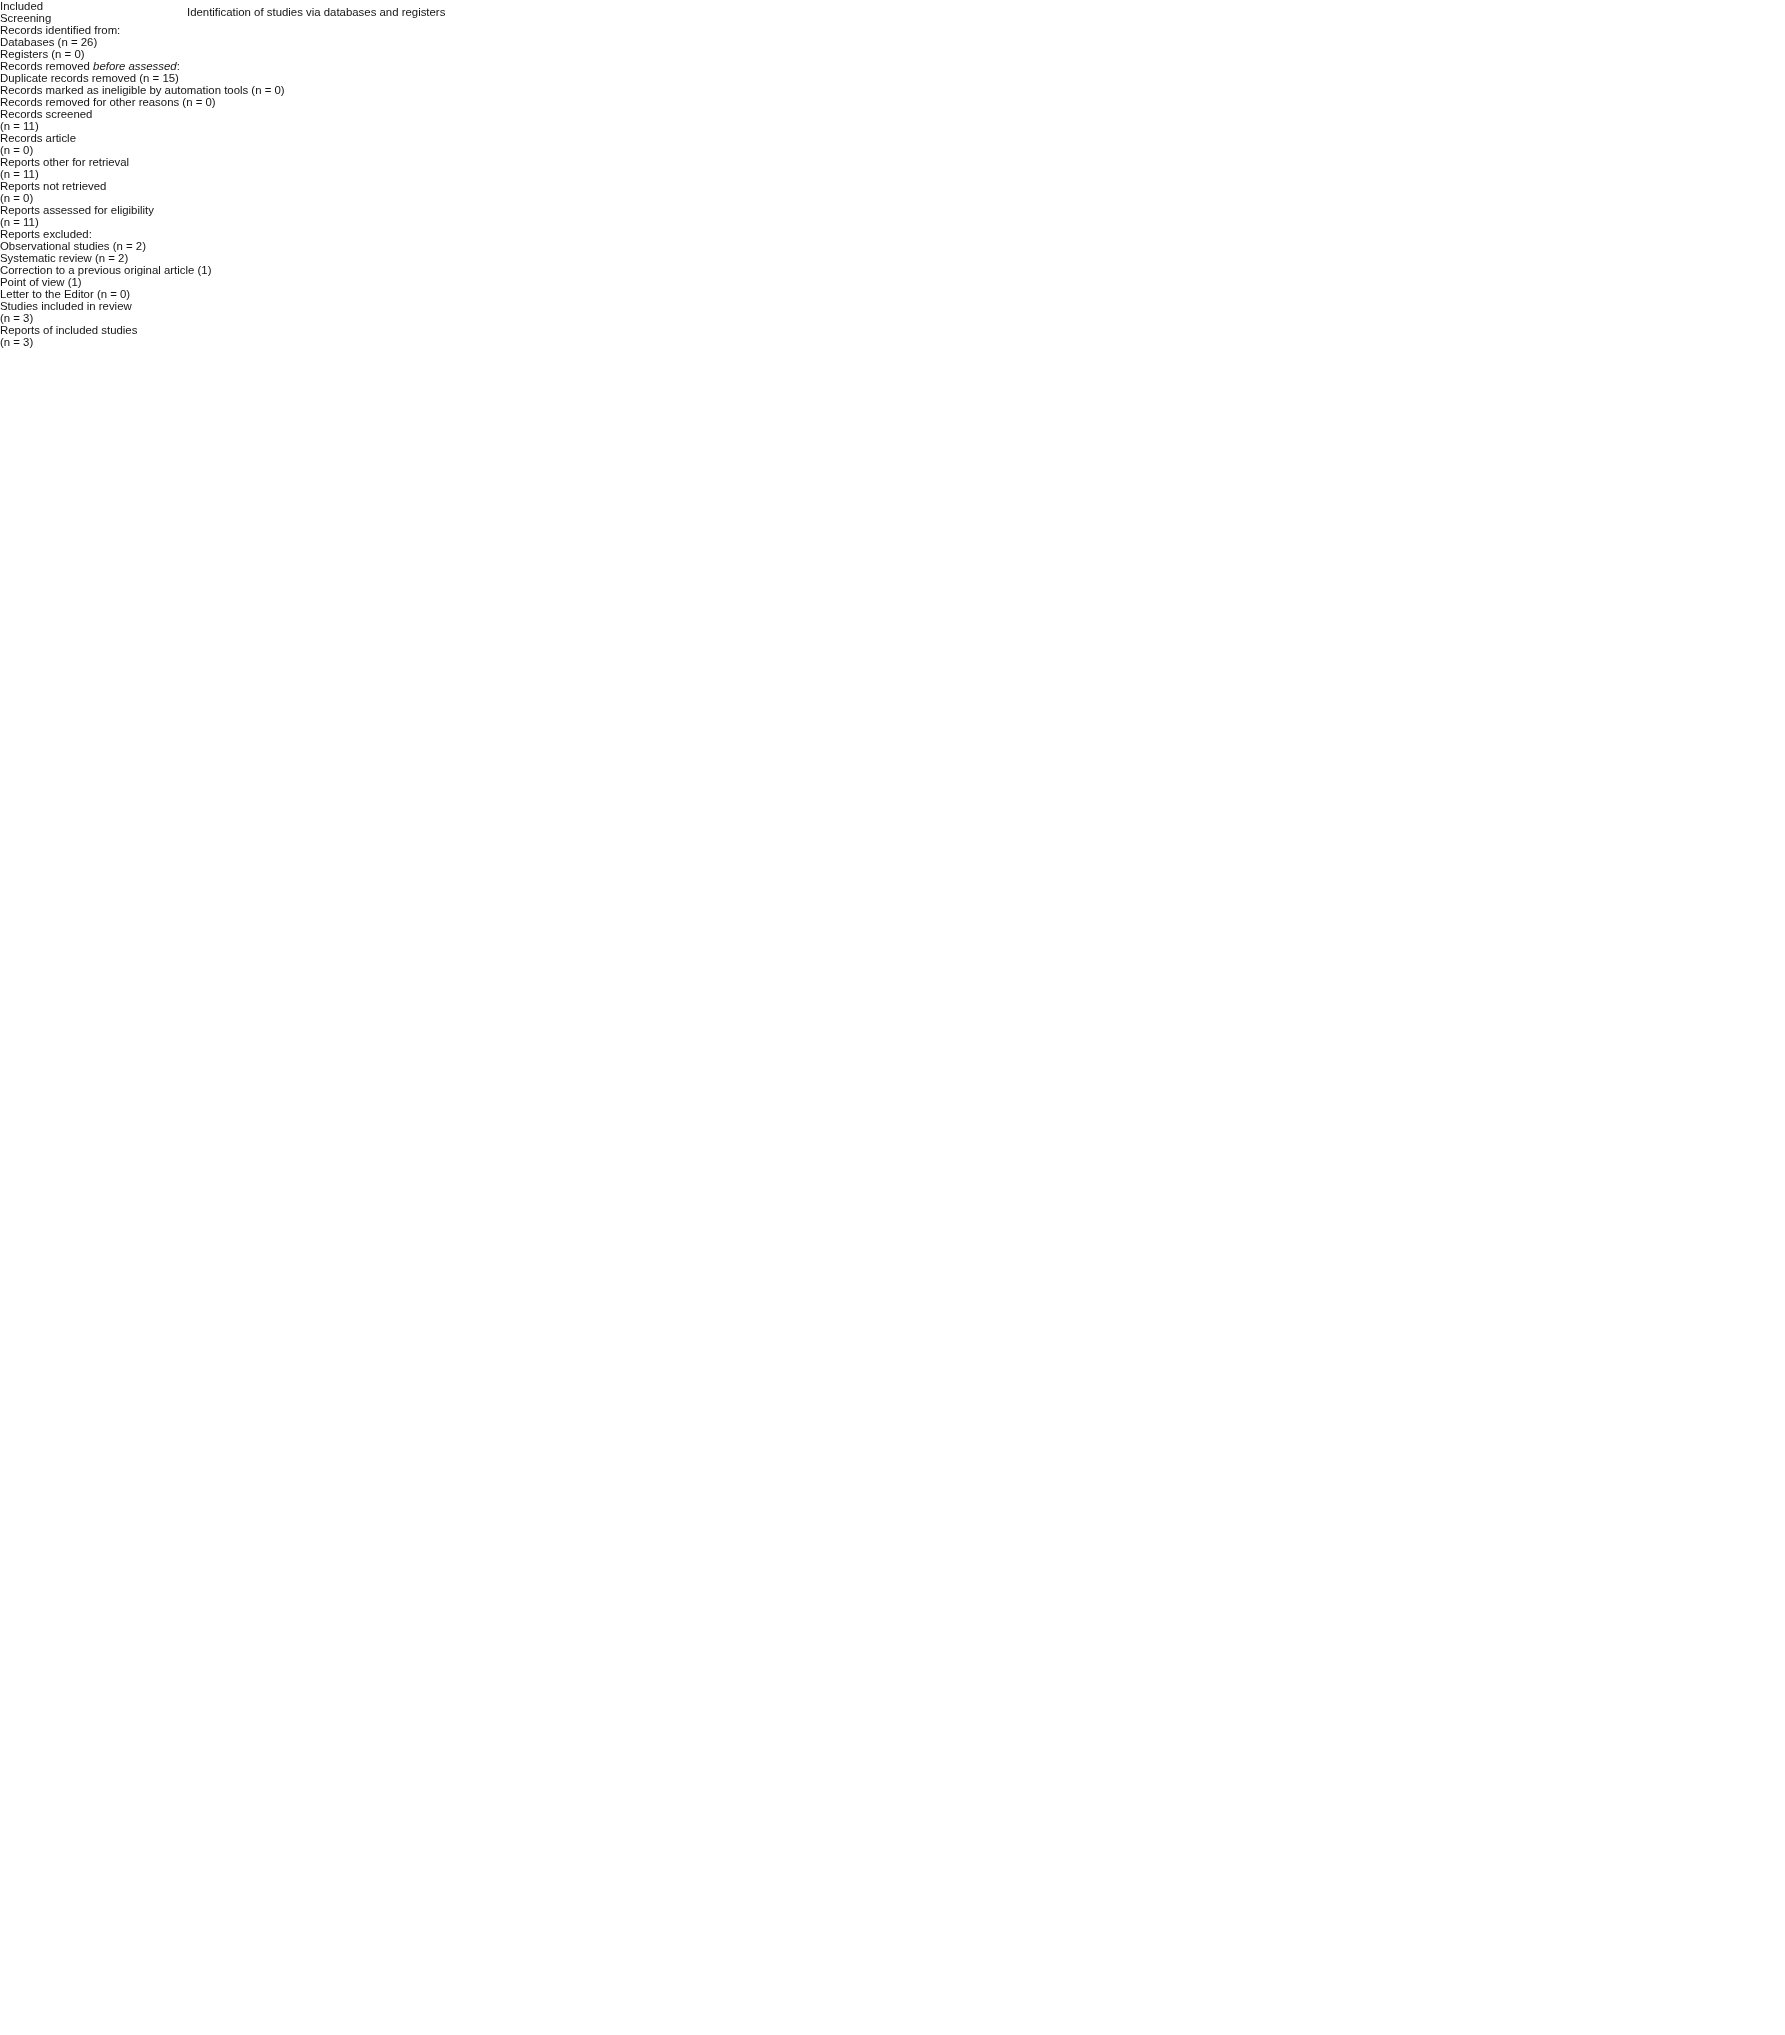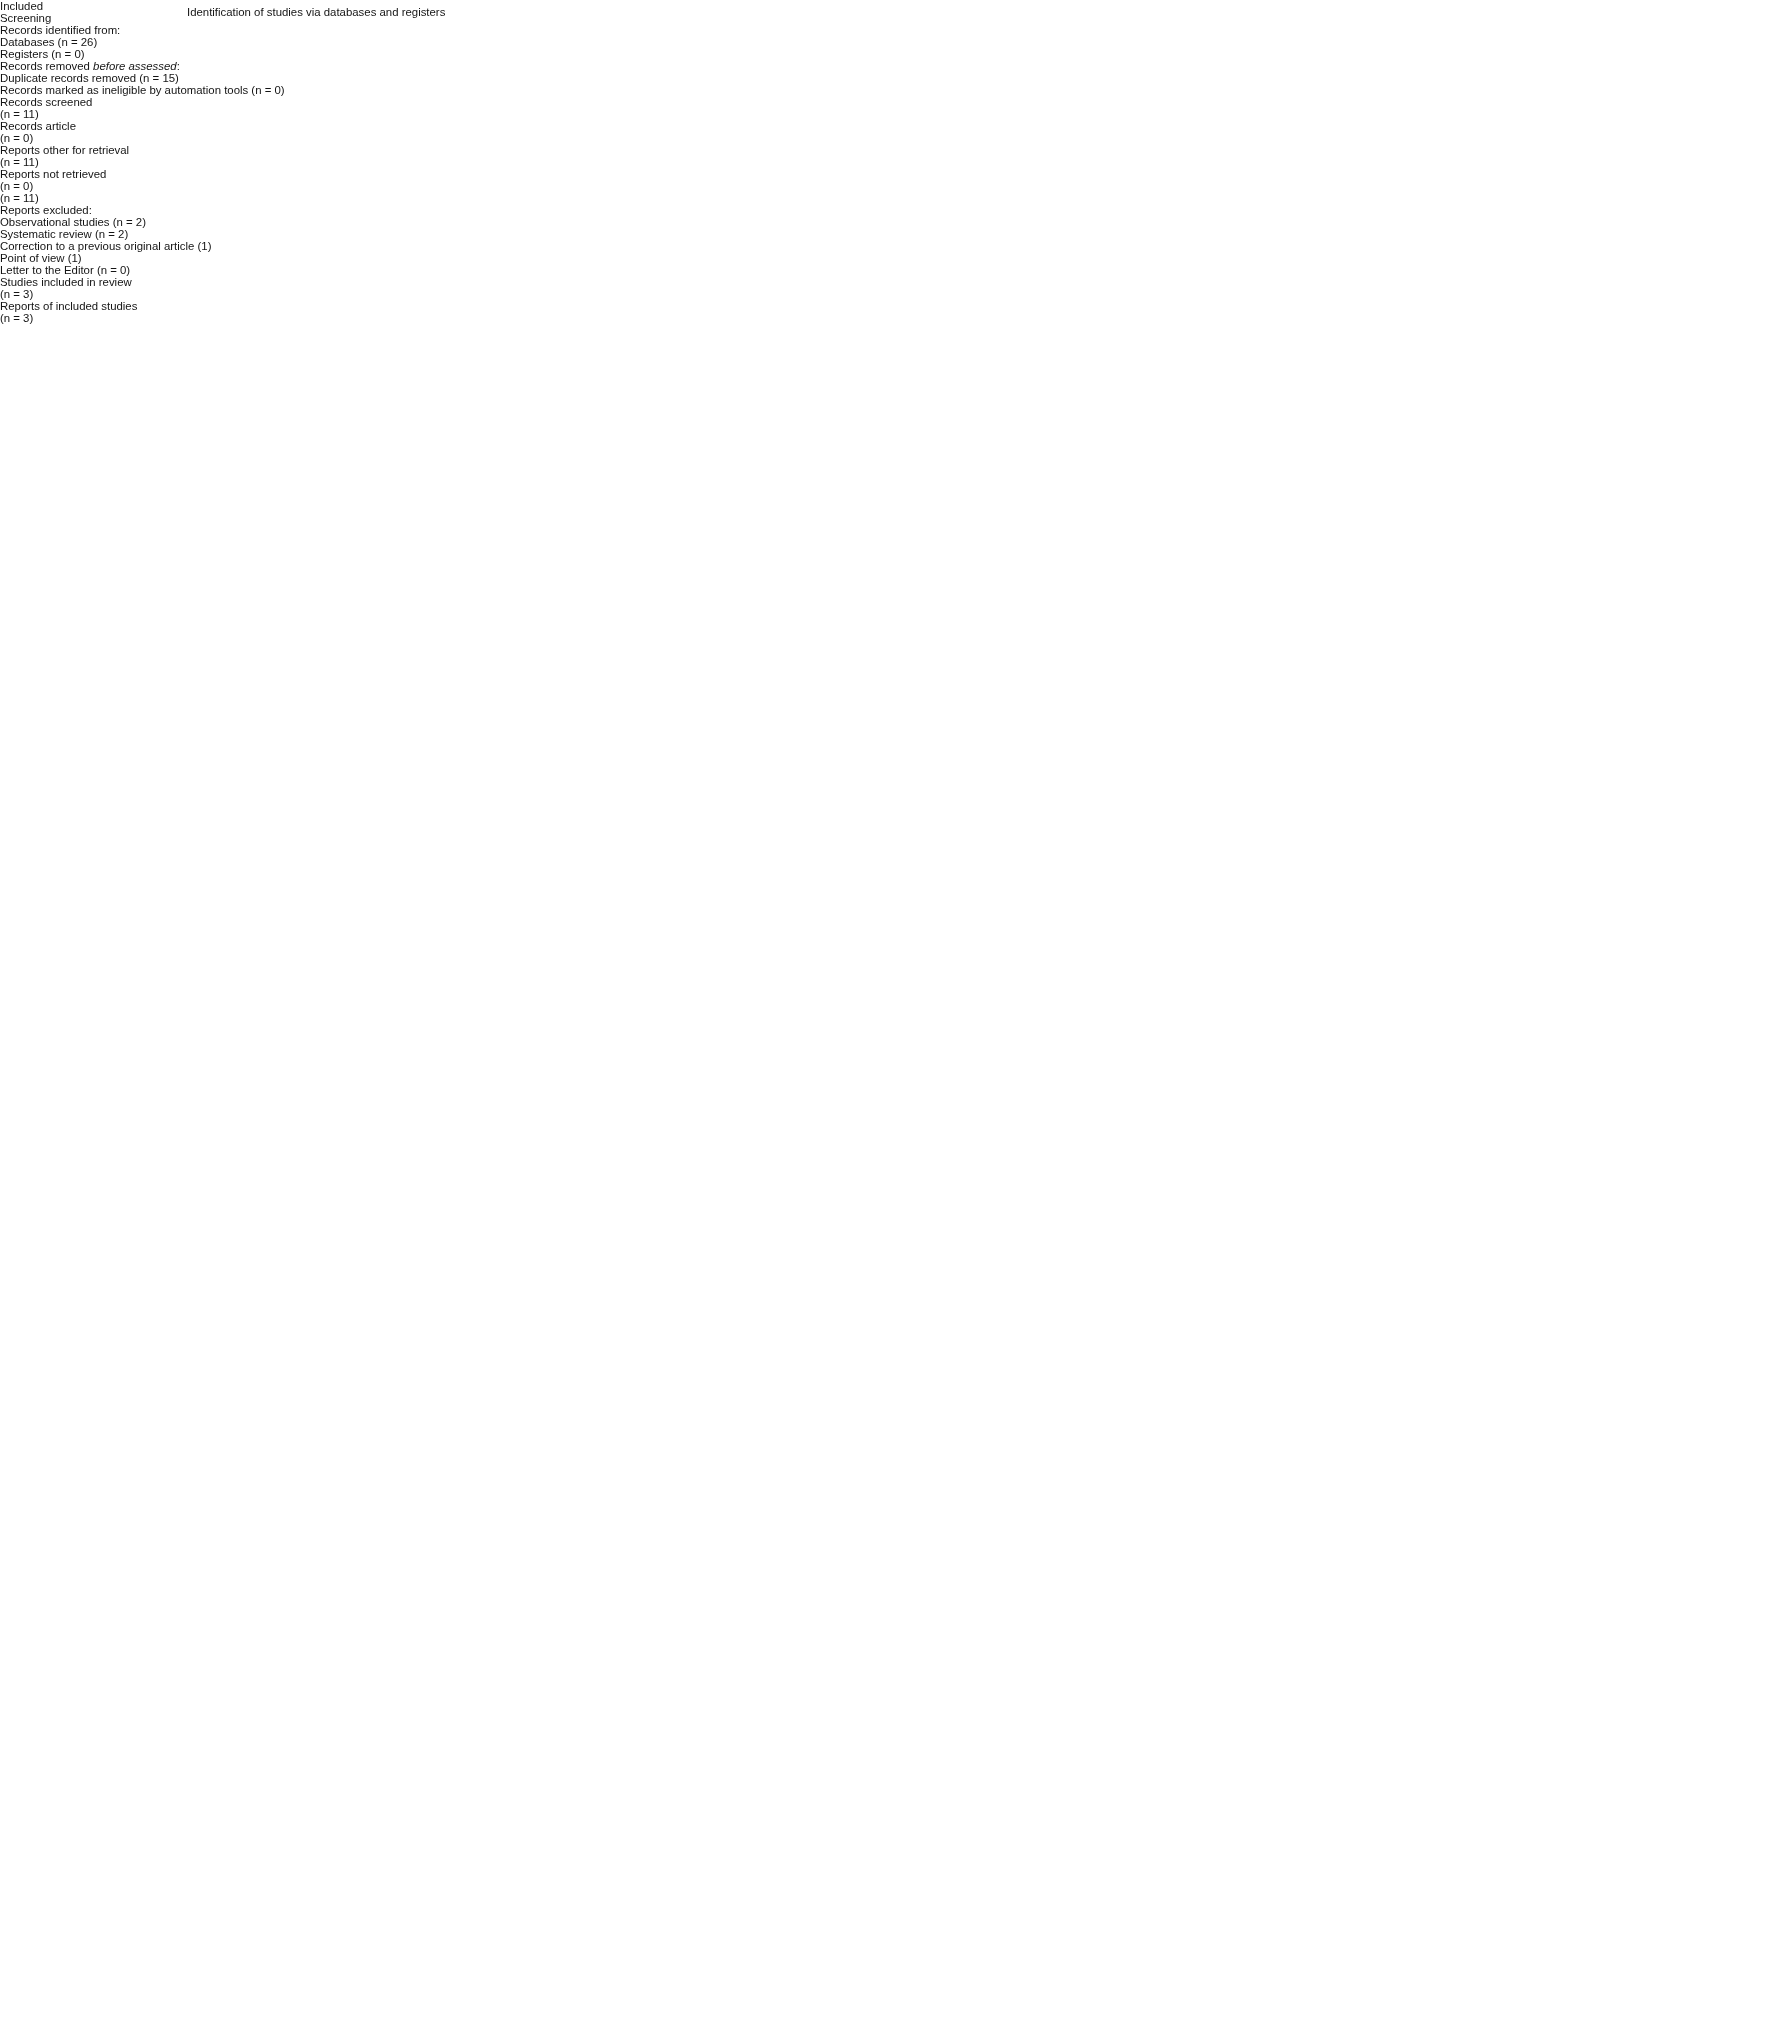--- a/index.html
+++ b/index.html
@@ -86,20 +86,21 @@
   <div class="fbox col-left box-records-identified">
     <div class="line">Records identified from:</div>
     <div class="line indent">Databases (n = 26)</div>
     <div class="line indent">Registers (n = 0)</div>
   </div>
 
   <div class="fbox col-right box-records-removed top-align">
     <div class="line"><span>Records removed </span><i>before assessed</i><span>:</span></div>
     <div class="line indent">Duplicate records removed (n = 15)</div>
     <div class="line indent">Records marked as ineligible by automation tools (n = 0)</div>
+    <div class="line indent">Records removed for other reasons (n = 0)</div>
   </div>
 
   <div class="fbox col-left box-records-screened">
     <div class="line">Records screened</div>
     <div class="line">(n = 11)</div>
   </div>
   <div class="fbox col-right box-records-excluded">
     <div class="line">Records article</div>
     <div class="line">(n = 0)</div>
   </div>
@@ -107,20 +108,21 @@
   <div class="fbox col-left box-reports-sought">
     <div class="line">Reports other for retrieval</div>
     <div class="line">(n = 11)</div>
   </div>
   <div class="fbox col-right box-reports-not-retrieved">
     <div class="line">Reports not retrieved</div>
     <div class="line">(n = 0)</div>
   </div>
 
   <div class="fbox col-left box-reports-assessed">
+    <div class="line">Reports assessed for eligibility</div>
     <div class="line">(n = 11)</div>
   </div>
   <div class="fbox col-right box-reports-excluded top-align">
     <div class="line">Reports excluded:</div>
     <div class="line indent">Observational studies (n = 2)</div>
     <div class="line indent">Systematic review (n = 2)</div>
     <div class="line indent">Correction to a previous original article (1)</div>
     <div class="line indent">Point of view (1)</div>
     <div class="line indent">Letter to the Editor (n = 0)</div>
   </div>

